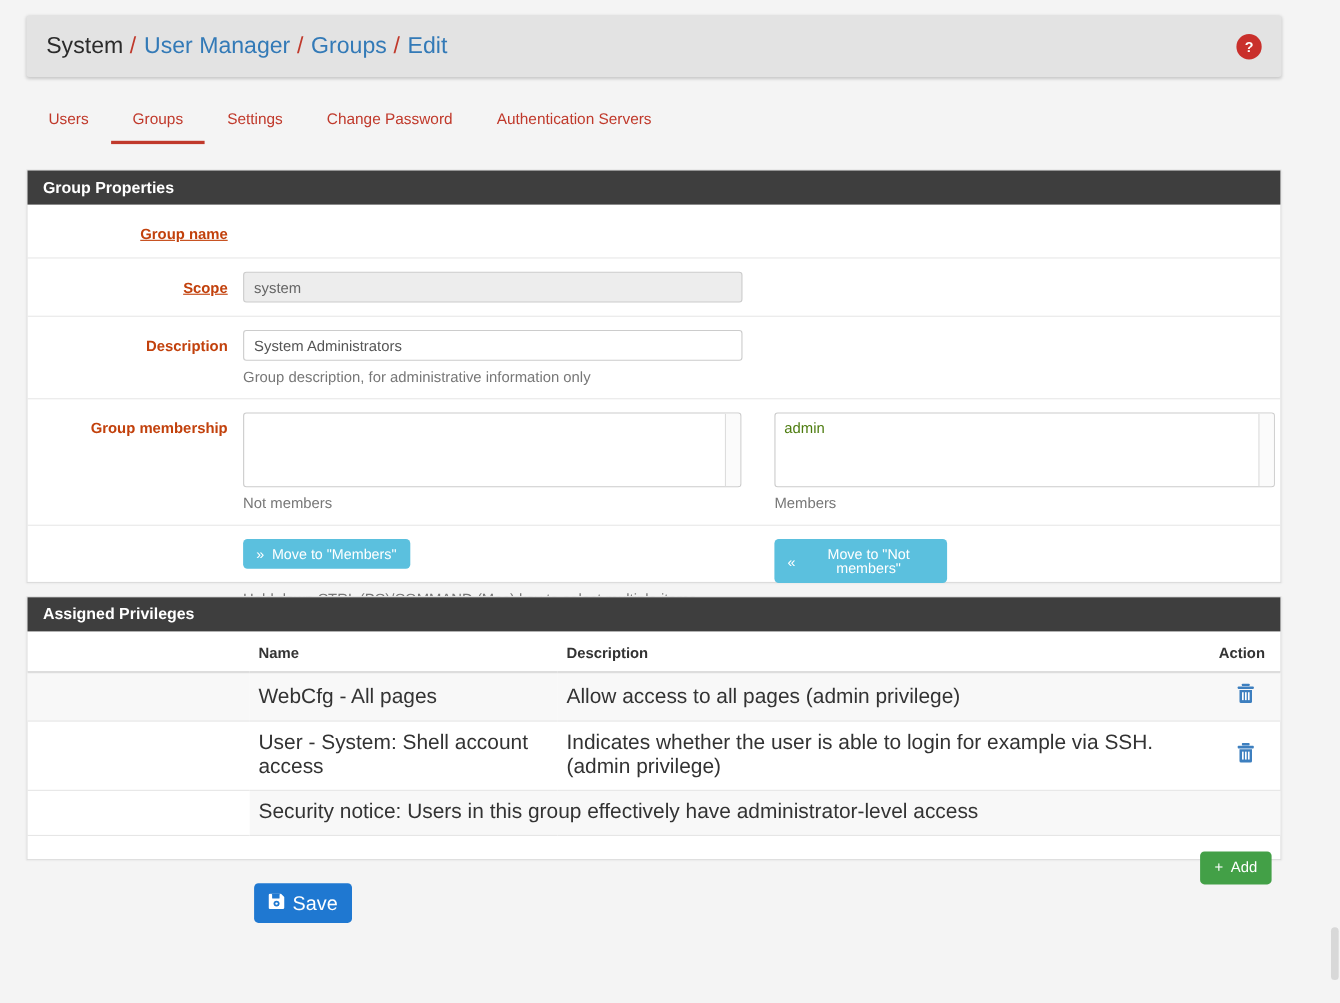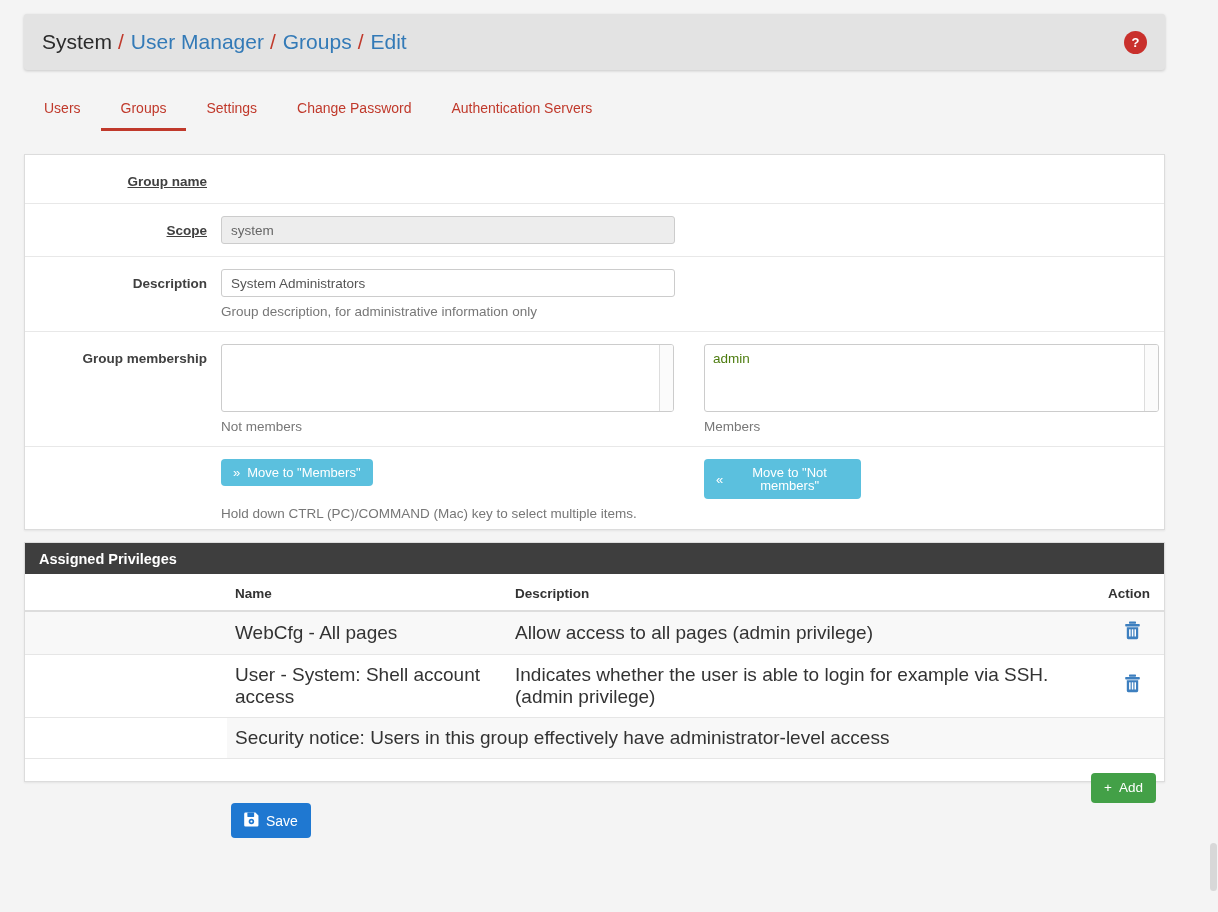--- a/index.html
+++ b/index.html
@@ -71,21 +71,21 @@
   .frow {
     display: flex;
     border-bottom: 1px solid #e8e8e8;
     padding: 12px 0;
     min-height: 49px;
   }
   .frow.nb { border-bottom: none; }
   .flabel {
     width: 196px; flex: 0 0 196px;
     text-align: right; padding-right: 14px;
-    font-weight: bold; font-size: 13.5px; color: #404040;
+    font-weight: bold; font-size: 13.5px; color: #c2410c;
     padding-top: 7px;
     padding-left: 24px;
   }
   .flabel u { text-decoration: underline; }
   .fctl { flex: 1 1 auto; position: relative; }
 
   input.tbox {
     width: 454px; height: 28px;
     border: 1px solid #ccc; border-radius: 3px;
     padding: 3px 9px; font-size: 13.5px;
@@ -126,21 +126,21 @@
 
   .btn {
     display: inline-flex; align-items: center; gap: 7px;
     border: none; border-radius: 4px; cursor: pointer;
     font-family: "Liberation Sans", sans-serif;
     font-size: 13px; color: #fff; padding: 7px 12px;
     line-height: 1;
   }
   .btn-info { background: #5bc0de; }
   .btn-green { background: #43a047; padding: 8px 13px; font-size: 13.5px; }
-  .btn-blue  { background: #1f78d1; padding: 9px 13px; font-size: 14px; }
+  .btn-blue  { background: #1f78d1; padding: 9px 13px; font-size: 18px; }
   .btn.clipped { overflow: hidden; max-width: 157px; }
 
   .movrow { display: flex; gap: 0; }
   .movrow .left  { width: 483px; }
 
   
   .ptable { width: 100%; border-collapse: collapse; margin-top: 6px; }
   .ptable th {
     text-align: left; font-size: 13.5px; font-weight: bold; color: #333;
     padding: 6px 8px 9px 8px; border-bottom: 2px solid #ddd;
@@ -186,20 +186,21 @@
 
   <div class="tabs">
     <div class="tab">Users</div>
     <div class="tab active">Groups</div>
     <div class="tab">Settings</div>
     <div class="tab">Change Password</div>
     <div class="tab">Authentication Servers</div>
   </div>
 
   <div class="panel" id="props-panel">
+    <div class="panel-head">Group Properties</div>
 
     <div class="frow">
       <div class="flabel">
         <u>Group name</u>
       </div>
     </div>
 
     <div class="frow">
       <div class="flabel">
         <u>Scope</u>

